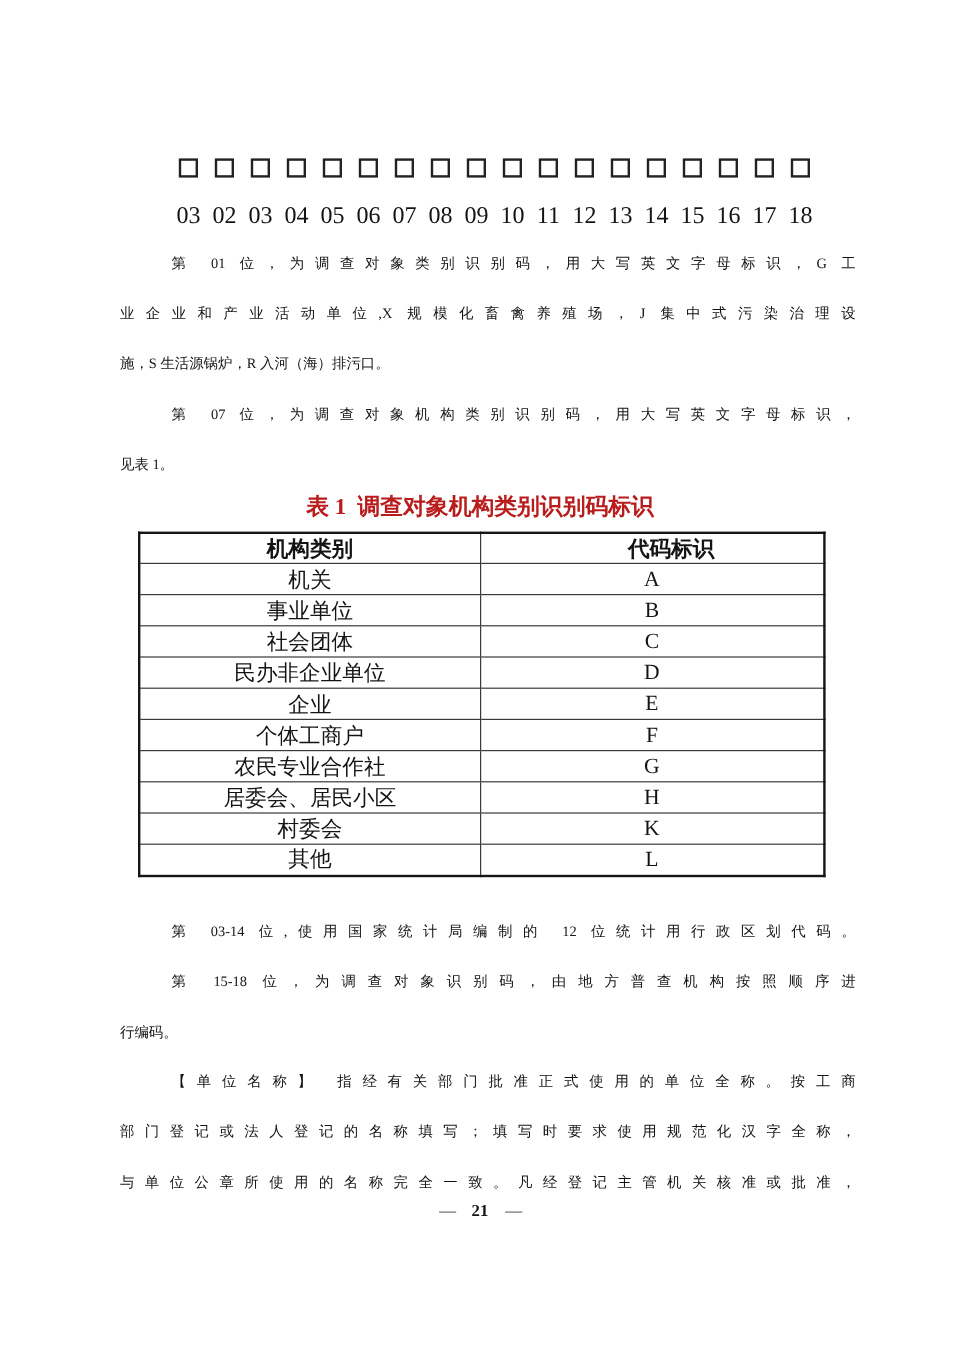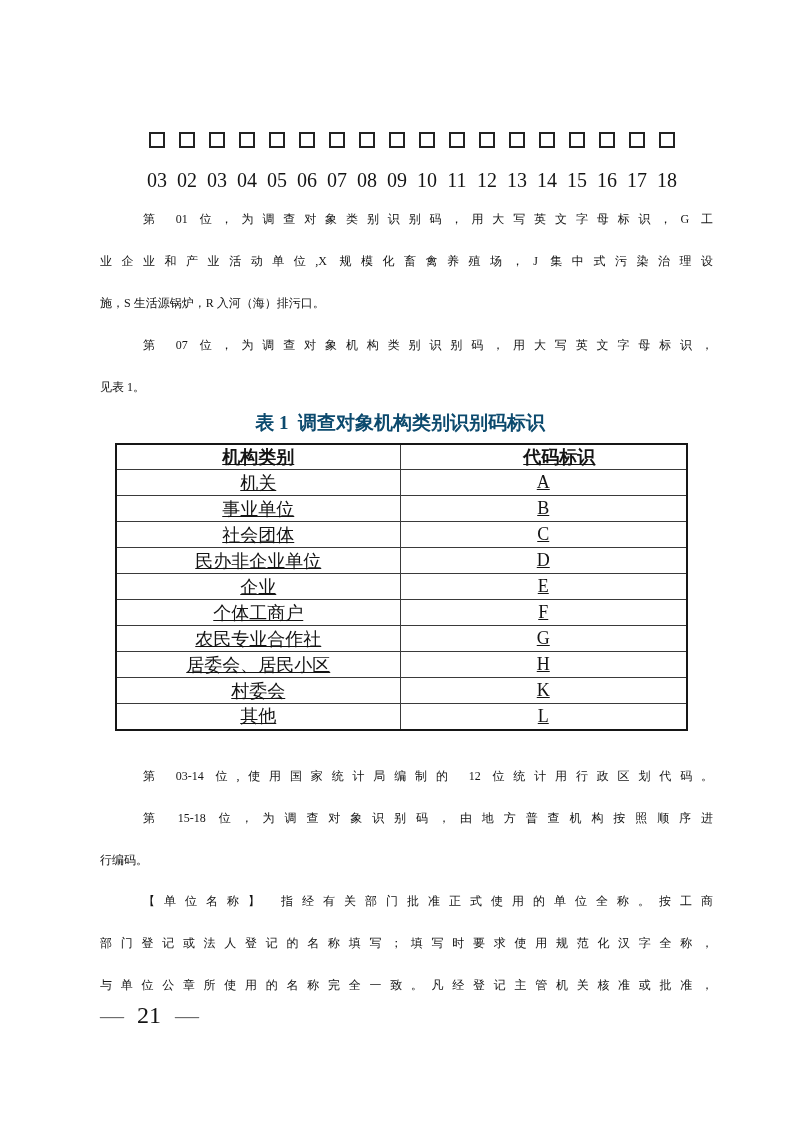--- a/index.html
+++ b/index.html
@@ -60,35 +60,34 @@
 
   
   .tbl-title {
     position: absolute;
     left: 0; top: 402px;
     width: 800px;
     text-align: center;
     font-weight: bold;
     font-size: 19px;
     line-height: 42px;
-    color: #0c4a6e;
+    color: #b91c1c;
     white-space: pre;
   }
 
   
   table.code-table {
     position: absolute;
     left: 115px; top: 443px;
     width: 571px;
     border-collapse: collapse;
     border: 2px solid #161616;
     font-size: 18px;
     color: #141414;
     table-layout: fixed;
-    text-decoration: underline;
   }
   table.code-table th, table.code-table td {
     border: 1px solid #3a3a3a;
   }
   table.code-table th {
     height: 25px;
     font-weight: bold;
     text-align: center;
     font-size: 18px;
   }
@@ -98,23 +97,24 @@
     font-weight: normal;
   }
   .col-cat { width: 284px; }
   .col-code { width: 287px; padding-left: 32px; }
 
   
   .footer {
     position: absolute;
     left: 100px; top: 1002px;
     width: 600px;
-    text-align: left;
-    font-size: 24px;
-    color: #141414;
+    text-align: center;
+    font-size: 14px;
+    color: #141414;
+    font-weight: bold;
   }
   .footer .dash { color: #6e6e6e; letter-spacing: -1px; }
   .footer .pnum { margin: 0 14px; }
 </style>
 </head>
 <body>
 
 <div class="page">
 
   <div class="boxes-row">

